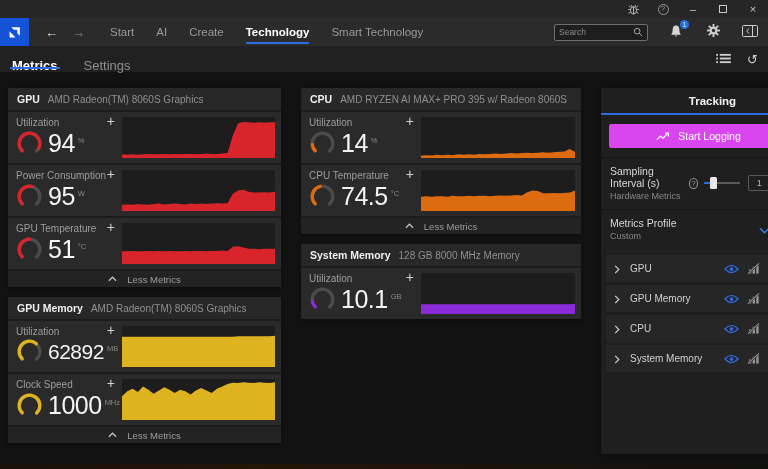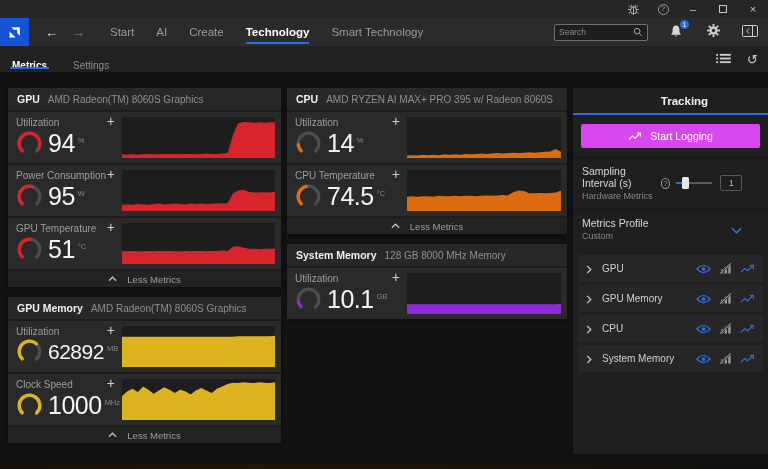--- a/index.html
+++ b/index.html
@@ -26,28 +26,28 @@
   .nav-item.active::after { content:""; position:absolute; left:11px; right:11px; bottom:2px; height:2px; background:#2e6be0; }
   .nav-right { margin-left:auto; display:flex; align-items:center; gap:21px; padding-right:10px; }
   .searchbox { width:94px; height:17px; border:1px solid #6f6f6f; border-radius:2px; background:#1e1e1e; display:flex; align-items:center; padding:0 4px; }
   .searchbox input { flex:1; min-width:0; background:transparent; border:none; outline:none; color:#cfcfcf; font-size:8.5px; font-family:inherit; }
   .searchbox input::placeholder { color:#8d8d8d; }
   .bell-wrap { position:relative; width:16px; height:16px; }
   .badge { position:absolute; top:-4px; right:-4px; min-width:9px; height:9px; background:#1f6fe5; border-radius:50%; color:#fff; font-size:6.5px; display:flex; align-items:center; justify-content:center; padding:0 1px; }
 
   
   .subtabs { height:26px; background:#212121; display:flex; align-items:stretch; padding:0 10px; }
-  .subtab { display:flex; align-items:center; padding:0 2px; margin-right:22px; font-size:10px; color:#8f8f8f; position:relative; cursor:default;margin-top:12px; }
+  .subtab { display:flex; align-items:center; padding:0 2px; margin-right:22px; font-size:13px; color:#8f8f8f; position:relative; cursor:default;margin-top:12px; }
   .subtab.active { color:#ffffff; font-weight:bold; }
   .subtab.active::after { content:""; position:absolute; left:0; right:0; bottom:3px; height:2px; background:#2e6be0; }
   .subtab-right { margin-left:auto; display:flex; align-items:center; gap:16px; }
   .reset-glyph { color:#c9c9c9; font-size:13px; font-family:"DejaVu Sans",sans-serif; }
 
   
-  .main { flex:1; background:#121212; padding:16px 8px 0 8px; display:grid; grid-template-columns:273px 280px 195px; column-gap:6px; align-items:start; }
+  .main { flex:1; background:#121212; padding:16px 8px 0 8px; display:grid; grid-template-columns:273px 280px 195px; column-gap:20px; align-items:start; }
   .panel { background:#1c1c1c; box-shadow:0 1px 3px rgba(0,0,0,.4); }
   .panel + .panel { margin-top:10px; }
   .panel-header { height:22px; background:#282828; display:flex; align-items:center; padding:0 9px; margin-bottom:2px; }
   .panel-title { font-size:10.5px; font-weight:bold; color:#f0f0f0; margin-right:8px; white-space:nowrap; }
   .panel-subtitle { font-size:10px; color:#8f8f8f; white-space:nowrap; overflow:hidden; text-overflow:ellipsis; }
 
   .tile { height:51px; background:#2a2a2a; display:flex; margin-bottom:2px; }
   .tile-info { width:112px; flex:none; position:relative; padding:5px 6px 4px 8px; }
   .tile-label { font-size:10px; color:#9d9d9d; white-space:nowrap; }
   .tile-plus { position:absolute; top:1px; right:5px; background:none; border:none; color:#d0d0d0; font-size:14px; line-height:1.2; cursor:default; font-family:inherit; }

